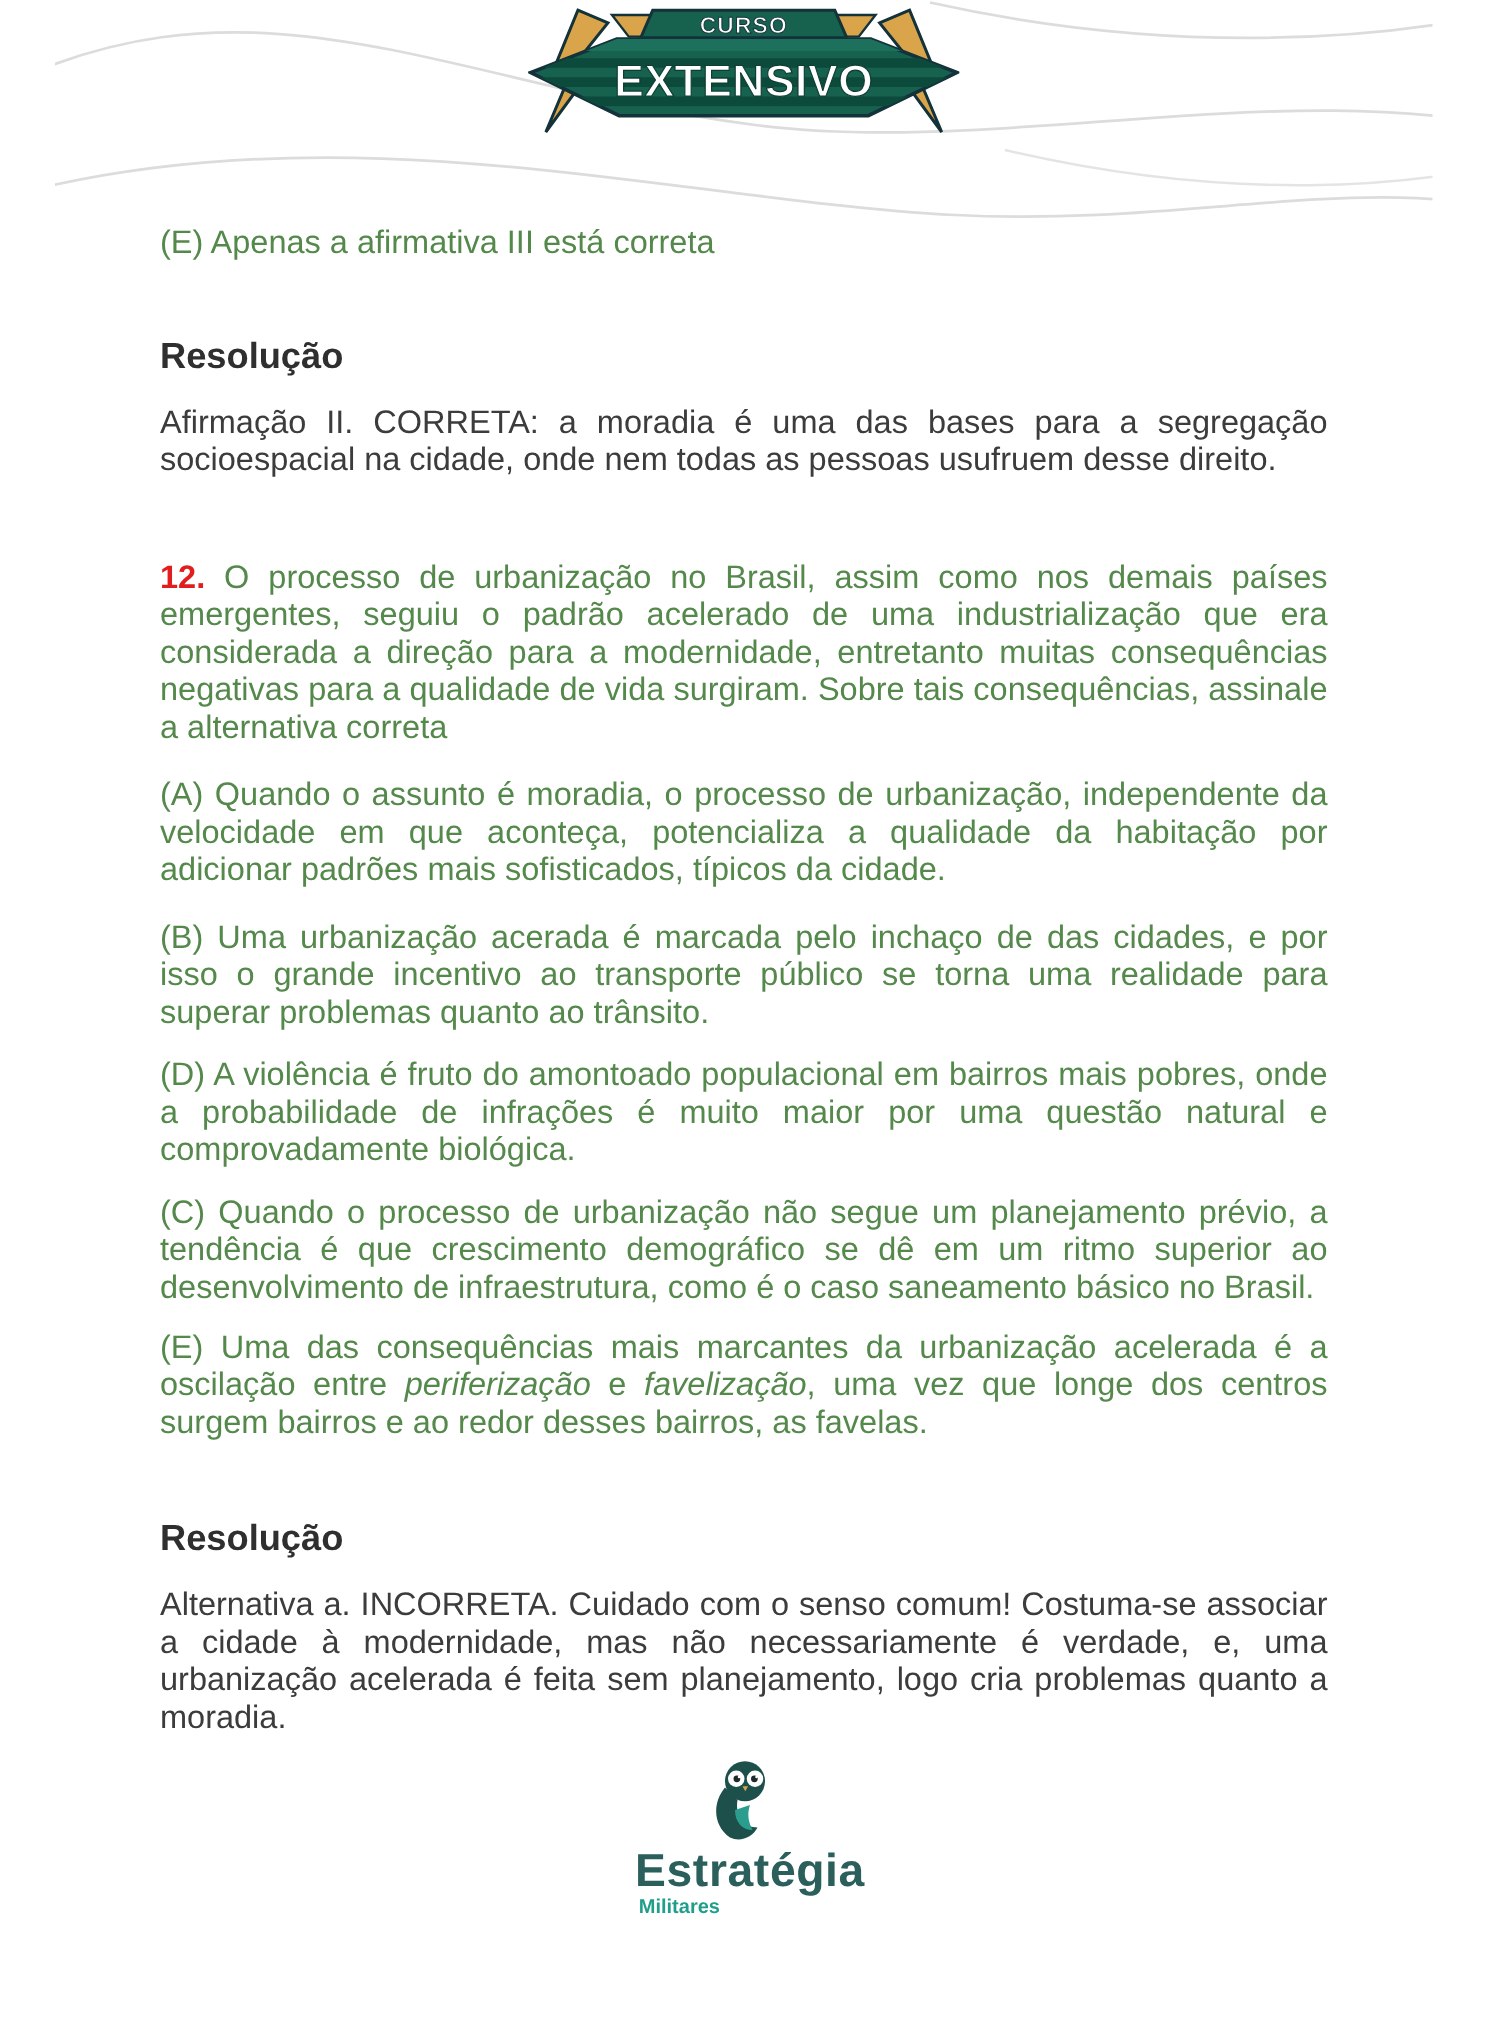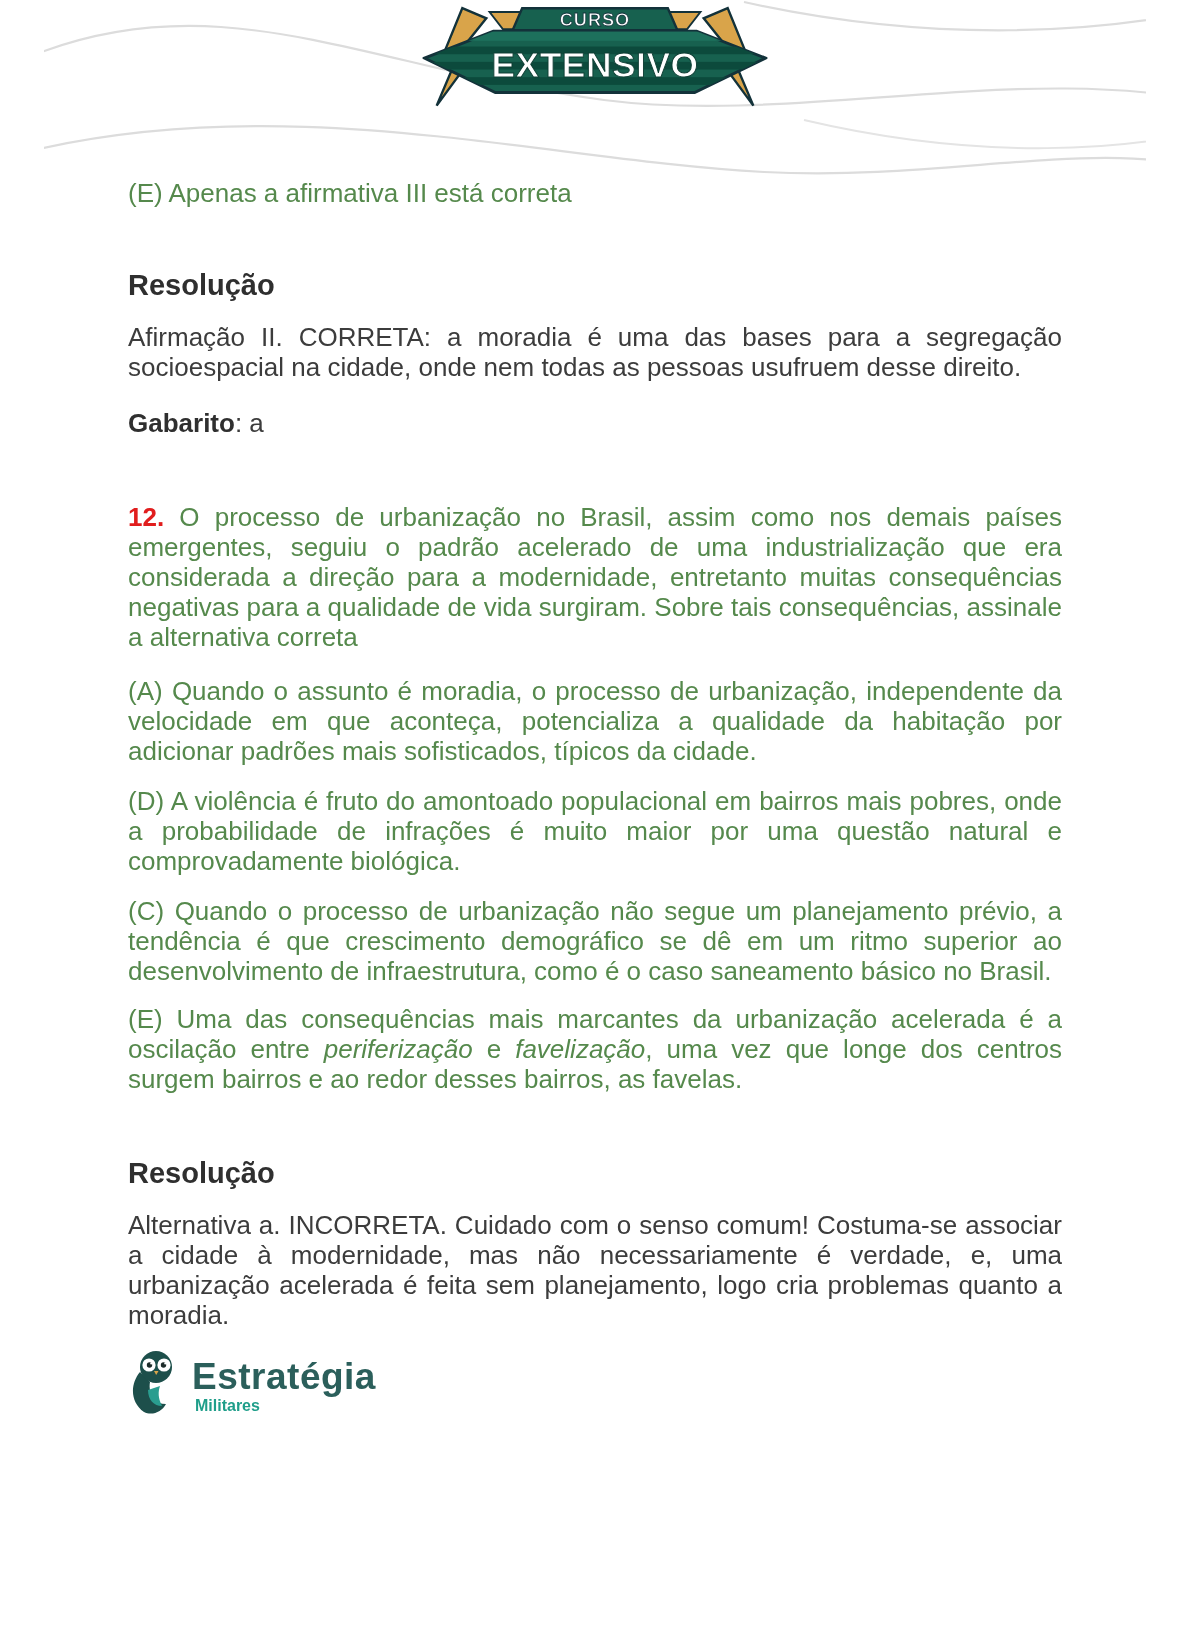--- a/index.html
+++ b/index.html
@@ -34,21 +34,21 @@
   .gabarito strong{color:#2f2f2f;}
   .question{margin-top:64px;}
   .opt-a{margin-top:24px;}
   .opt-b{margin-top:24px;}
   .opt-c{margin-top:20px;}
   .opt-d{margin-top:20px;}
   .opt-e{margin-top:18px;}
   .h-res2{margin-top:64px;}
   .para-final{margin-top:22px;}
   
-  .footer{position:relative;margin-top:20px;padding:0 84px;display:flex;align-items:flex-end;}
+  .footer{position:relative;margin-top:20px;padding:0 84px;display:flex;align-items:center;flex-direction:column;}
   .owl{width:54px;height:64px;flex:0 0 auto;}
   .brand-block{margin-left:10px;padding-top:6px;line-height:1;}
   .brand-name{display:block;font-size:37px;font-weight:700;color:#2b5f5b;letter-spacing:0.5px;}
   .brand-sub{display:block;font-size:16px;font-weight:700;color:#1f9e8a;margin-top:3px;margin-left:3px;}
 </style>
 </head>
 <body>
 
 <div class="page">
 
@@ -97,26 +97,26 @@
   <div class="content">
 
     <p class="green option-prev">(E) Apenas a afirmativa III está correta</p>
 
     <p class="heading h-res1">Resolução</p>
 
 
     <p class="para2">Afirmação II. CORRETA: a moradia é uma das bases para a segregação socioespacial na cidade, onde nem todas as pessoas usufruem desse direito.</p>
 
 
-    <p class="gabarito"><strong>Gabarito</strong><span>: a</span></p>
 
     <p class="green question"><span class="red">12.</span><span> O processo de urbanização no Brasil, assim como nos demais países emergentes, seguiu o padrão acelerado de uma industrialização que era considerada a direção para a modernidade, entretanto muitas consequências negativas para a qualidade de vida surgiram. Sobre tais consequências, assinale a alternativa correta</span></p>
 
     <p class="green opt-a">(A) Quando o assunto é moradia, o processo de urbanização, independente da velocidade em que aconteça, potencializa a qualidade da habitação por adicionar padrões mais sofisticados, típicos da cidade.</p>
 
+    <p class="green opt-b">(B) Uma urbanização acerada é marcada pelo inchaço de das cidades, e por isso o grande incentivo ao transporte público se torna uma realidade para superar problemas quanto ao trânsito.</p>
 
     <p class="green opt-d">(D) A violência é fruto do amontoado populacional em bairros mais pobres, onde a probabilidade de infrações é muito maior por uma questão natural e comprovadamente biológica.</p>
 
     <p class="green opt-c">(C) Quando o processo de urbanização não segue um planejamento prévio, a tendência é que crescimento demográfico se dê em um ritmo superior ao desenvolvimento de infraestrutura, como é o caso saneamento básico no Brasil.</p>
 
     <p class="green opt-e"><span>(E)  Uma das consequências mais marcantes da urbanização acelerada é a oscilação entre </span><em class="italic">periferização</em><span> e </span><em class="italic">favelização</em><span>, uma vez que longe dos centros surgem bairros e ao redor desses bairros, as favelas.</span></p>
 
     <p class="heading h-res2">Resolução</p>
 
     <p class="para-final">Alternativa a. INCORRETA. Cuidado com o senso comum! Costuma-se associar a cidade à modernidade, mas não necessariamente é verdade, e, uma urbanização acelerada é feita sem planejamento, logo cria problemas quanto a moradia.</p>

